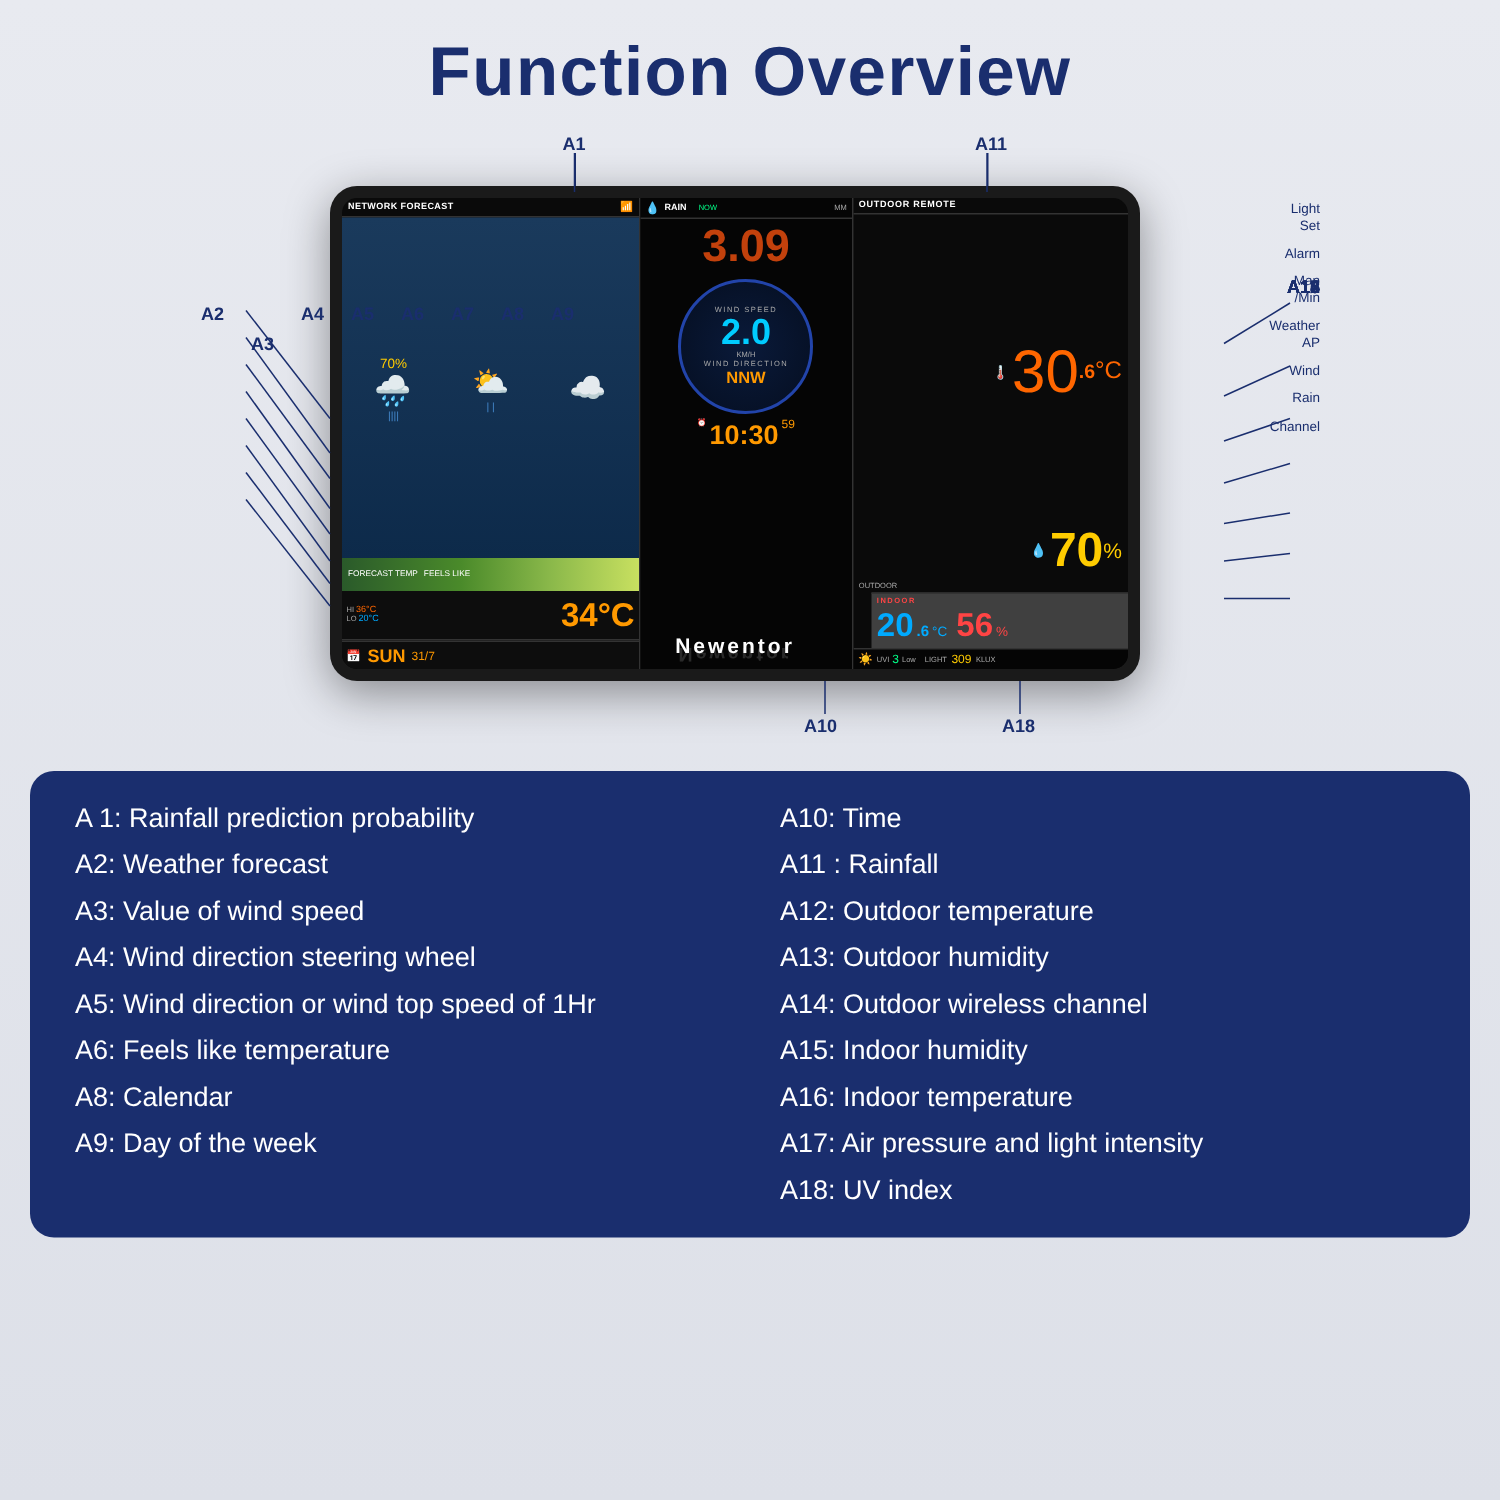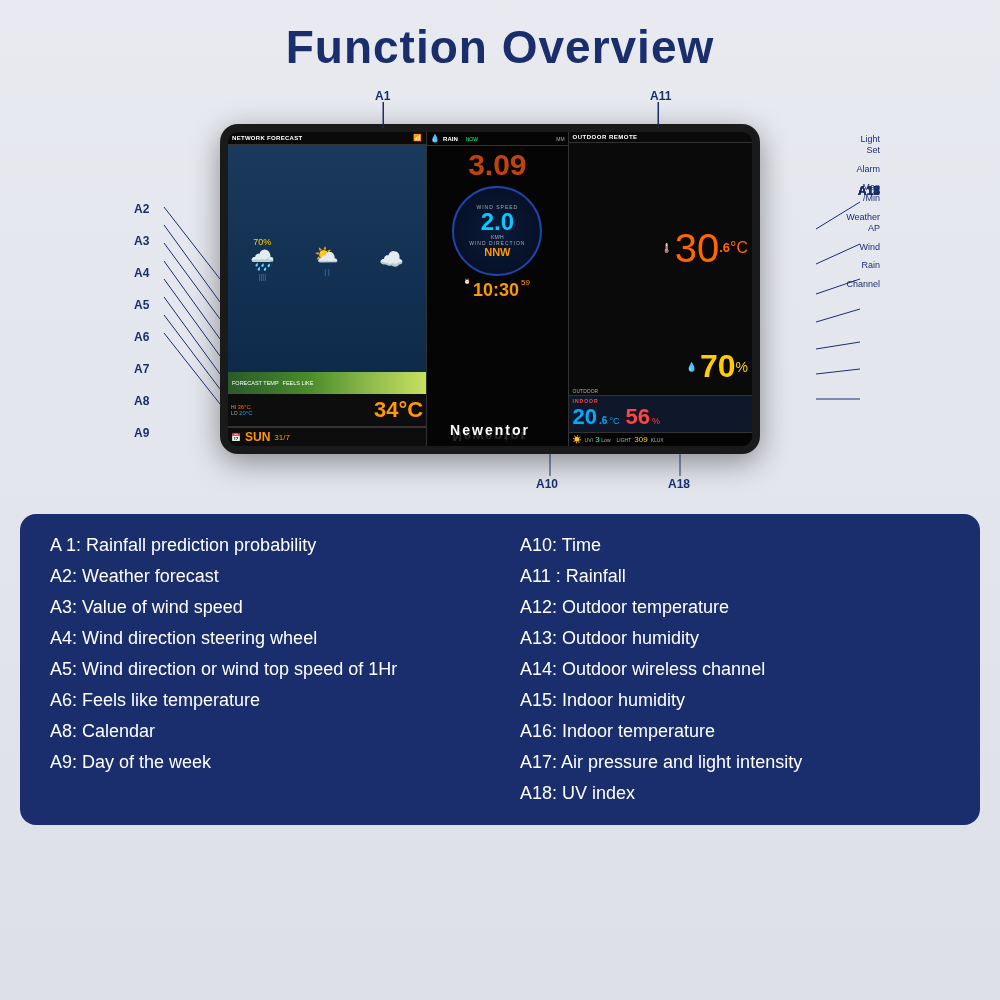--- a/index.html
+++ b/index.html
@@ -254,23 +254,24 @@
       font-size: 32px;
       color: #ffcc00;
       font-weight: bold;
     }
     .outdoor-humidity-unit {
       font-size: 14px;
       color: #ffcc00;
     }
     
     .indoor-section {
-      background: #0f172a;
+      background: #404040;
       border-top: 1px solid #333;
       padding: 2px 4px;
+      margin-left: 12px;
     }
     .indoor-label {
       font-size: 5px;
       color: #ff4444;
       letter-spacing: 1px;
       font-weight: bold;
     }
     .indoor-row {
       display: flex;
       align-items: baseline;
@@ -524,23 +525,23 @@
     <div class="right-buttons">
       <span class="right-btn-label">Light<br>Set</span>
       <span class="right-btn-label">Alarm</span>
       <span class="right-btn-label">Man<br>/Min</span>
       <span class="right-btn-label">Weather<br>AP</span>
       <span class="right-btn-label">Wind</span>
       <span class="right-btn-label">Rain</span>
       <span class="right-btn-label">Channel</span>
     </div>
 
-    <div style="position:absolute; left:14px; top:118px; display:flex; flex-direction:column; gap:18px;">
+    <div style="position:absolute; left:14px; top:118px; display:flex; flex-direction:row; gap:18px;">
       <span class="annotation" style="position:relative; left:0; top:0;">A2</span>
-      <span class="annotation" style="position:relative;">A3</span>
+      <span class="annotation" style="position:relative;margin-top:20px;">A3</span>
       <span class="annotation" style="position:relative;">A4</span>
       <span class="annotation" style="position:relative;">A5</span>
       <span class="annotation" style="position:relative;">A6</span>
       <span class="annotation" style="position:relative;">A7</span>
       <span class="annotation" style="position:relative;">A8</span>
       <span class="annotation" style="position:relative;">A9</span>
     </div>
 
     <svg style="position:absolute; left:0; top:0; width:760px; height:420px; pointer-events:none;">
 

